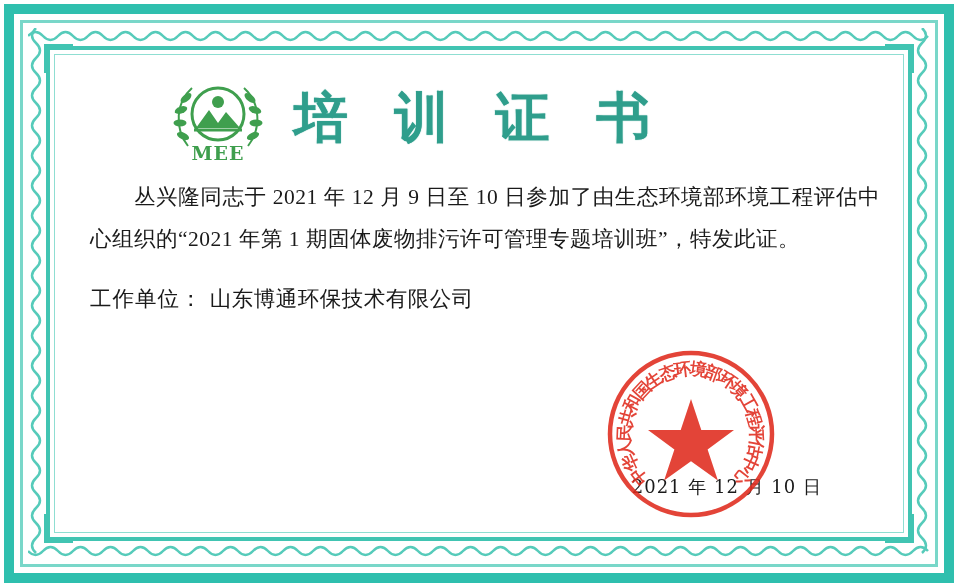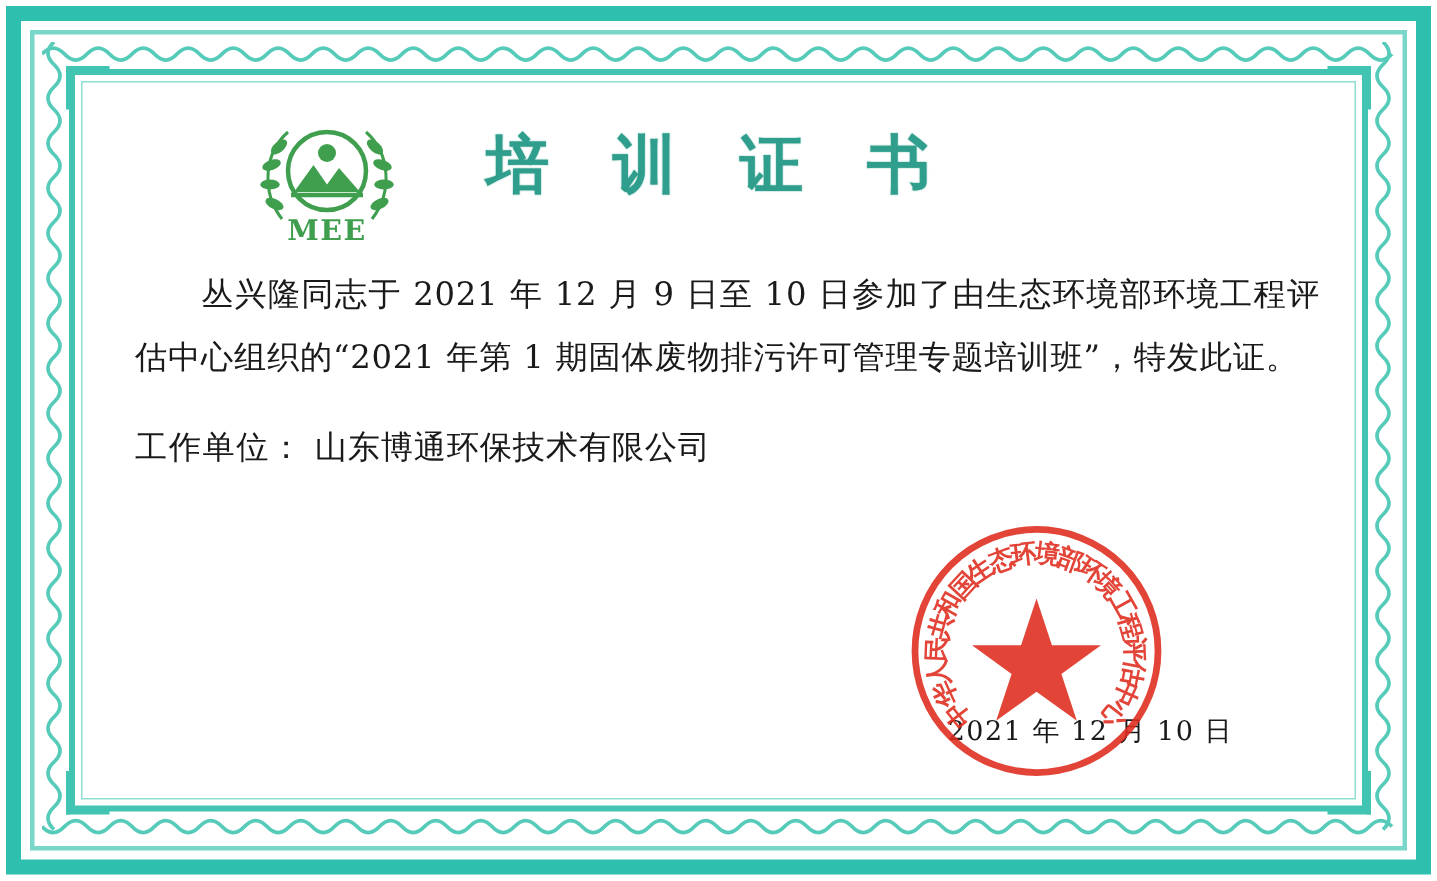--- a/index.html
+++ b/index.html
@@ -110,41 +110,42 @@
     right: 56px; top: 10px;
     width: 118px; height: 96px;
   }
 
   .title {
     position: absolute;
     left: 0; right: 0;
     top: 24px;
     text-align: center;
     font-family: "DejaVu Serif", serif;
-    font-size: 42px;
+    font-size: 54px;
     font-weight: bold;
     letter-spacing: 14px;
     color: #2f9e8c;
     text-shadow: 0 0 1px #2f9e8c;
   }
 
   .body-text {
     position: absolute;
     left: 32px;
     top: 118px;
     width: 790px;
     font-family: "DejaVu Serif", serif;
     font-size: 21.5px;
     line-height: 42px;
     color: #1a1a1a;
     letter-spacing: 0.5px;
   }
   .para-main {
     text-indent: 44px;
     text-align: justify;
+    font-family: Liberation Serif, serif;
   }
 
   .field {
     margin-top: 18px;
     white-space: nowrap;
   }
   .field-label { letter-spacing: 1px; }
   .field-value { letter-spacing: 0.5px; font-family: Liberation Mono, monospace; }
 
   .date-line {

